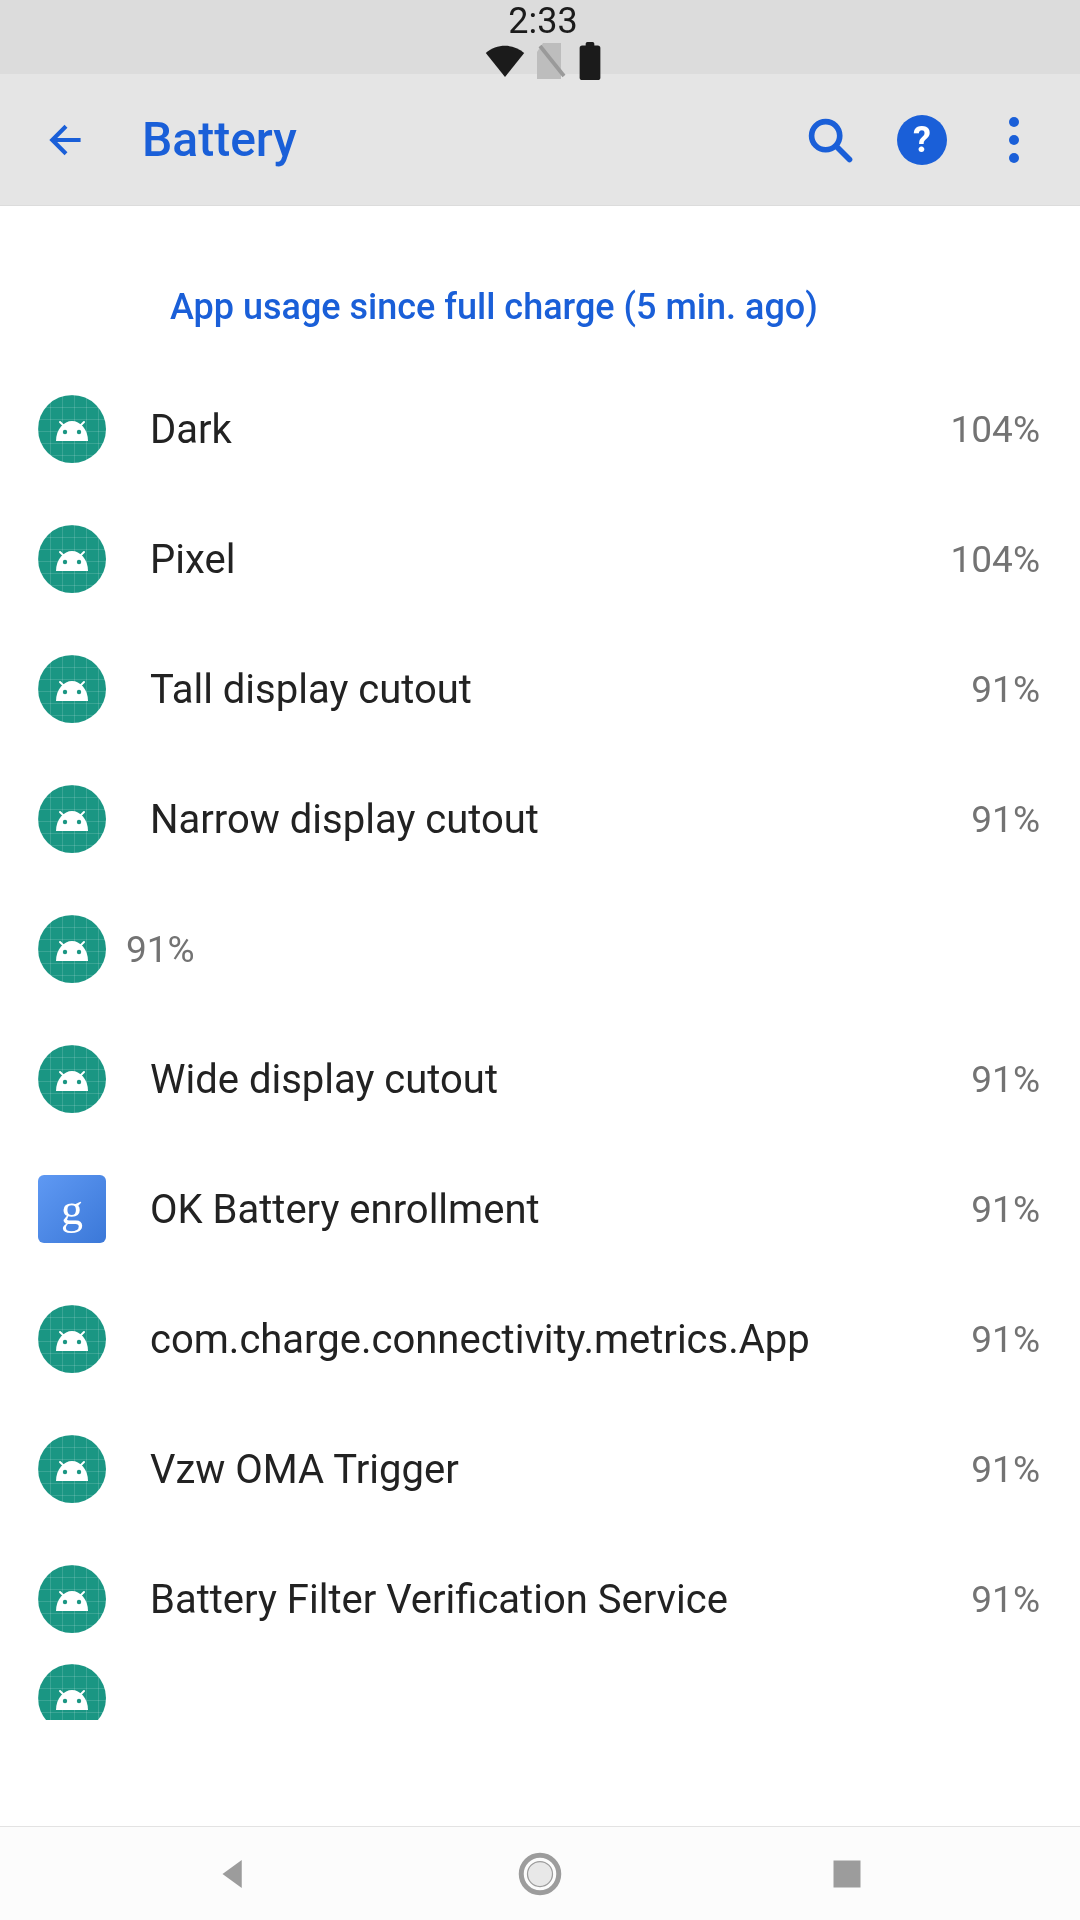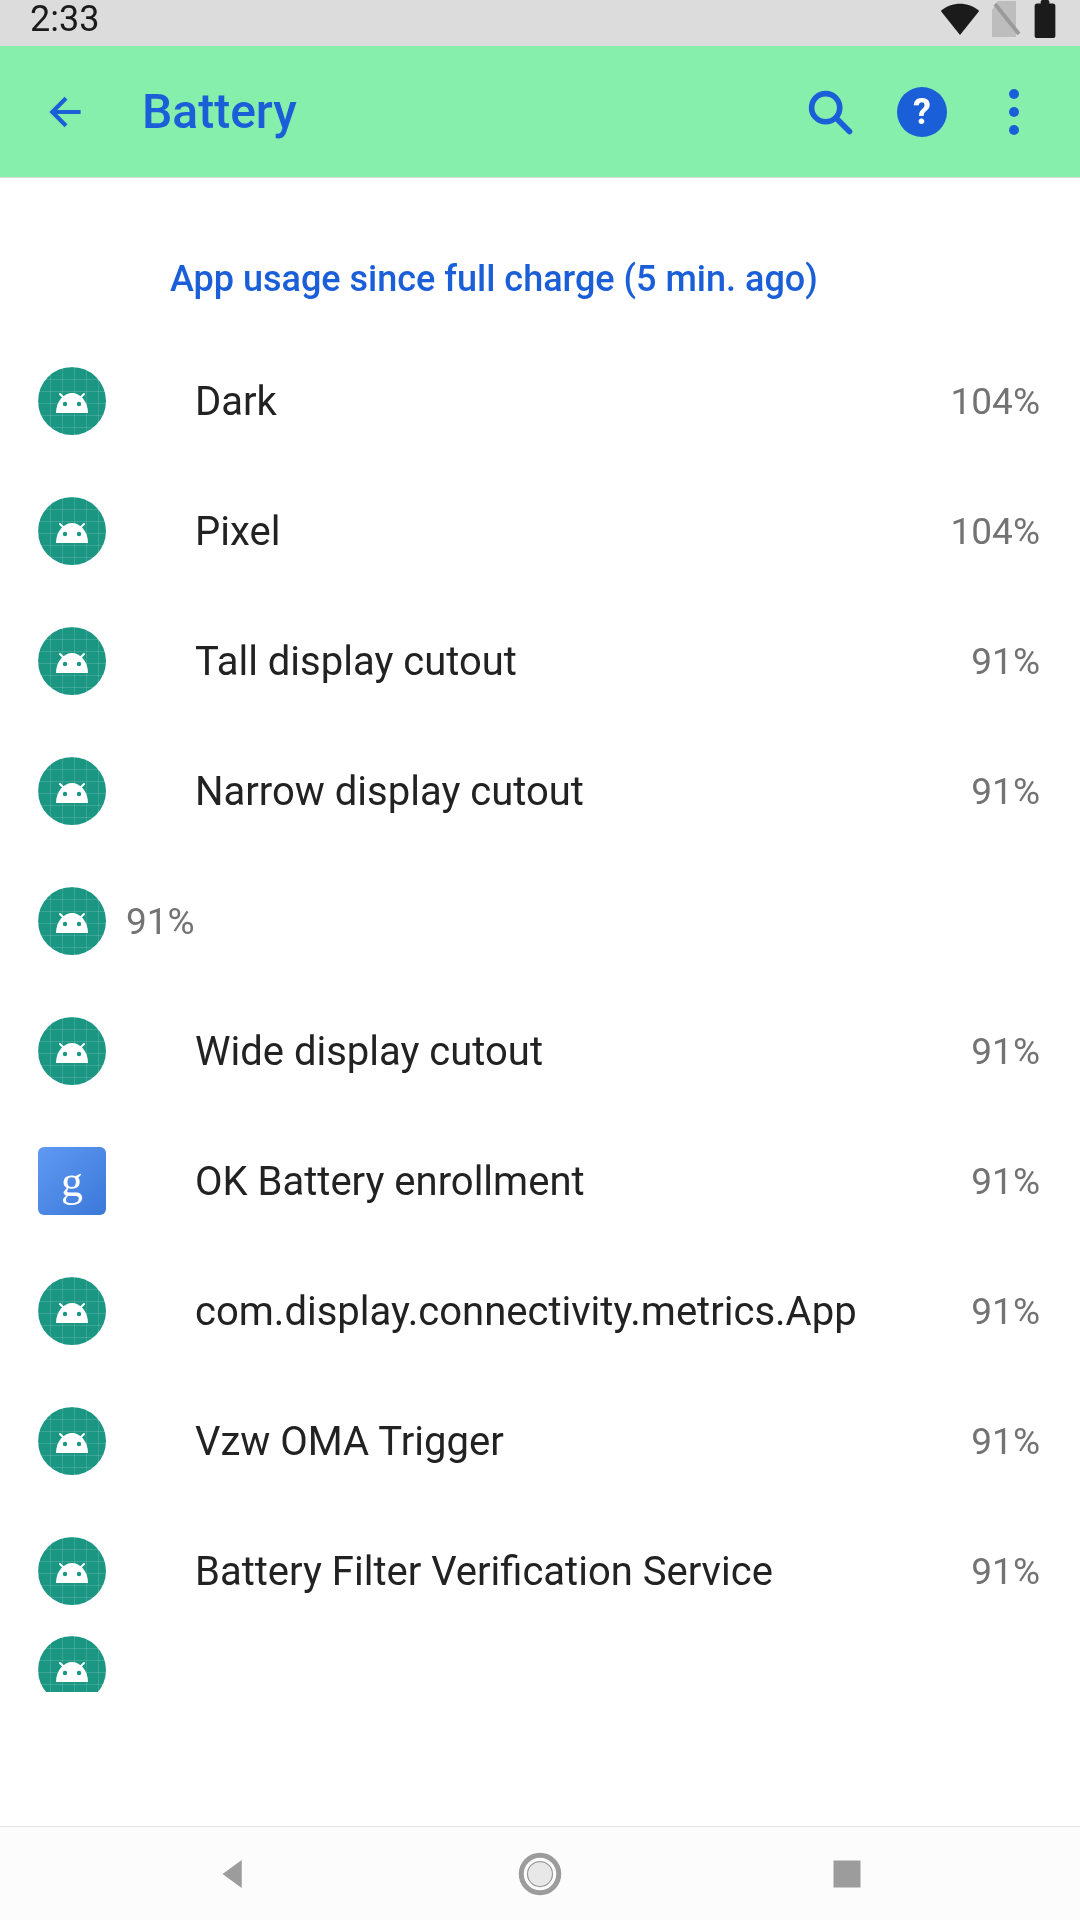--- a/index.html
+++ b/index.html
@@ -5,41 +5,42 @@
   * { margin: 0; padding: 0; box-sizing: border-box; }
   body {
     width: 1080px;
     height: 1920px;
     font-family: Roboto, "Helvetica Neue", Arial, sans-serif;
     background: #ffffff;
     overflow: hidden;
     position: relative;
   }
   .status-bar {
-    height: 46px;
+    height: 74px;
     background: #dcdcdc;
     display: flex;
     align-items: center;
     justify-content: space-between;
     padding: 0 24px 8px 30px;
+    flex-direction: column;
   }
   .status-time {
     font-size: 36px;
     color: #1b1b1b;
     font-weight: 400;
   }
   .status-icons {
     display: flex;
     align-items: center;
     gap: 12px;
   }
   .wifi-icon svg, .battery-icon svg, .signal-icon svg { display:block; }
   .app-bar {
     height: 132px;
-    background: #86efac;
+    background: #e5e5e5;
     display: flex;
     align-items: center;
     padding: 0 20px;
     border-bottom: 1px solid #dcdcdc;
   }
   .back-btn {
     width: 92px;
     display: flex;
     align-items: center;
     justify-content: center;
@@ -123,21 +124,21 @@
   .google-g {
     font-family: Georgia, serif;
     color: #fff;
     font-size: 44px;
     font-weight: 400;
   }
   .item-label {
     font-size: 40px;
     color: #222;
     flex: 1;
-    padding-left: 89px;
+    padding-left: 44px;
     white-space: nowrap;
     overflow: hidden;
     text-overflow: ellipsis;
   }
   .item-percent {
     font-size: 37px;
     color: #737373;
     padding-left: 20px;
   }
   .nav-bar {
@@ -310,21 +311,21 @@
       <div class="list-item">
         <div class="app-icon android-icon">
           <svg width="40" height="24" viewBox="0 0 40 24">
             <path d="M4 24 C4 12 12 4 20 4 C28 4 36 12 36 24 Z" fill="#fff"></path>
             <circle cx="13" cy="15" r="2.2" fill="#1a9683"></circle>
             <circle cx="27" cy="15" r="2.2" fill="#1a9683"></circle>
             <line x1="8" y1="5" x2="12" y2="9" stroke="#fff" stroke-width="2" stroke-linecap="round"></line>
             <line x1="32" y1="5" x2="28" y2="9" stroke="#fff" stroke-width="2" stroke-linecap="round"></line>
           </svg>
         </div>
-        <div class="item-label">com.display.connectivity.metrics.App</div>
+        <div class="item-label">com.charge.connectivity.metrics.App</div>
         <div class="item-percent">91%</div>
       </div>
       <div class="list-item">
         <div class="app-icon android-icon">
           <svg width="40" height="24" viewBox="0 0 40 24">
             <path d="M4 24 C4 12 12 4 20 4 C28 4 36 12 36 24 Z" fill="#fff"></path>
             <circle cx="13" cy="15" r="2.2" fill="#1a9683"></circle>
             <circle cx="27" cy="15" r="2.2" fill="#1a9683"></circle>
             <line x1="8" y1="5" x2="12" y2="9" stroke="#fff" stroke-width="2" stroke-linecap="round"></line>
             <line x1="32" y1="5" x2="28" y2="9" stroke="#fff" stroke-width="2" stroke-linecap="round"></line>

